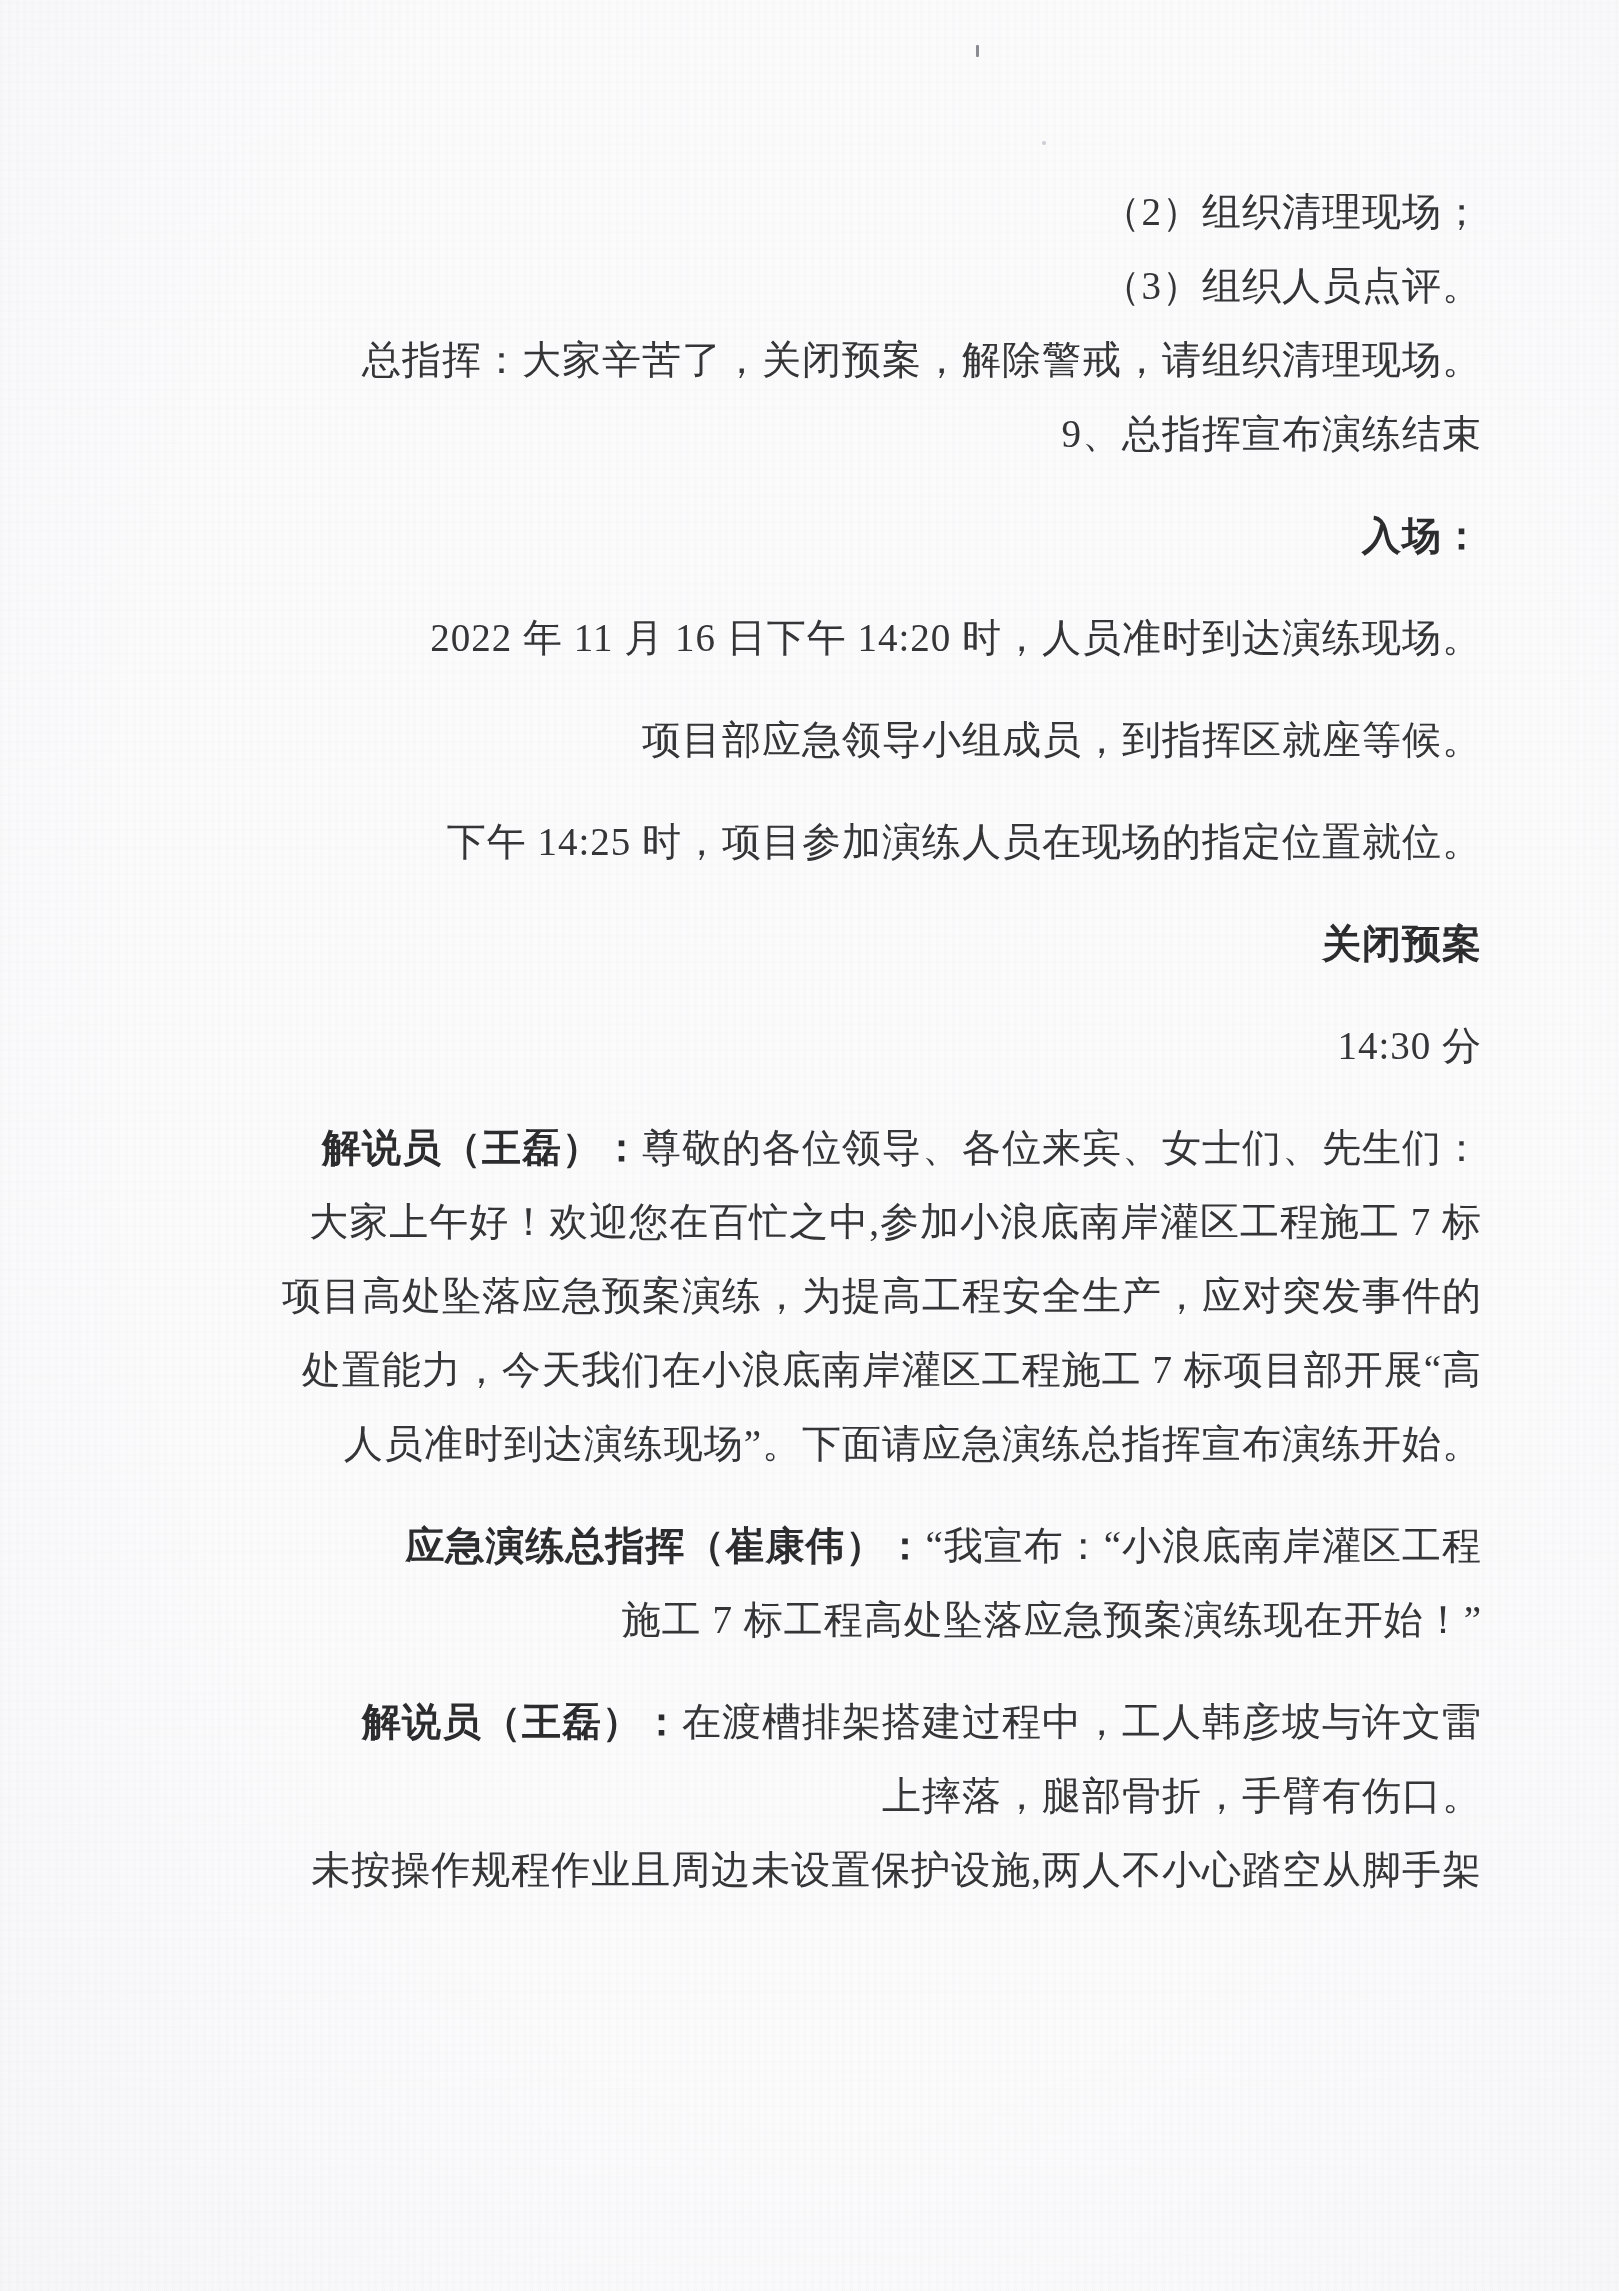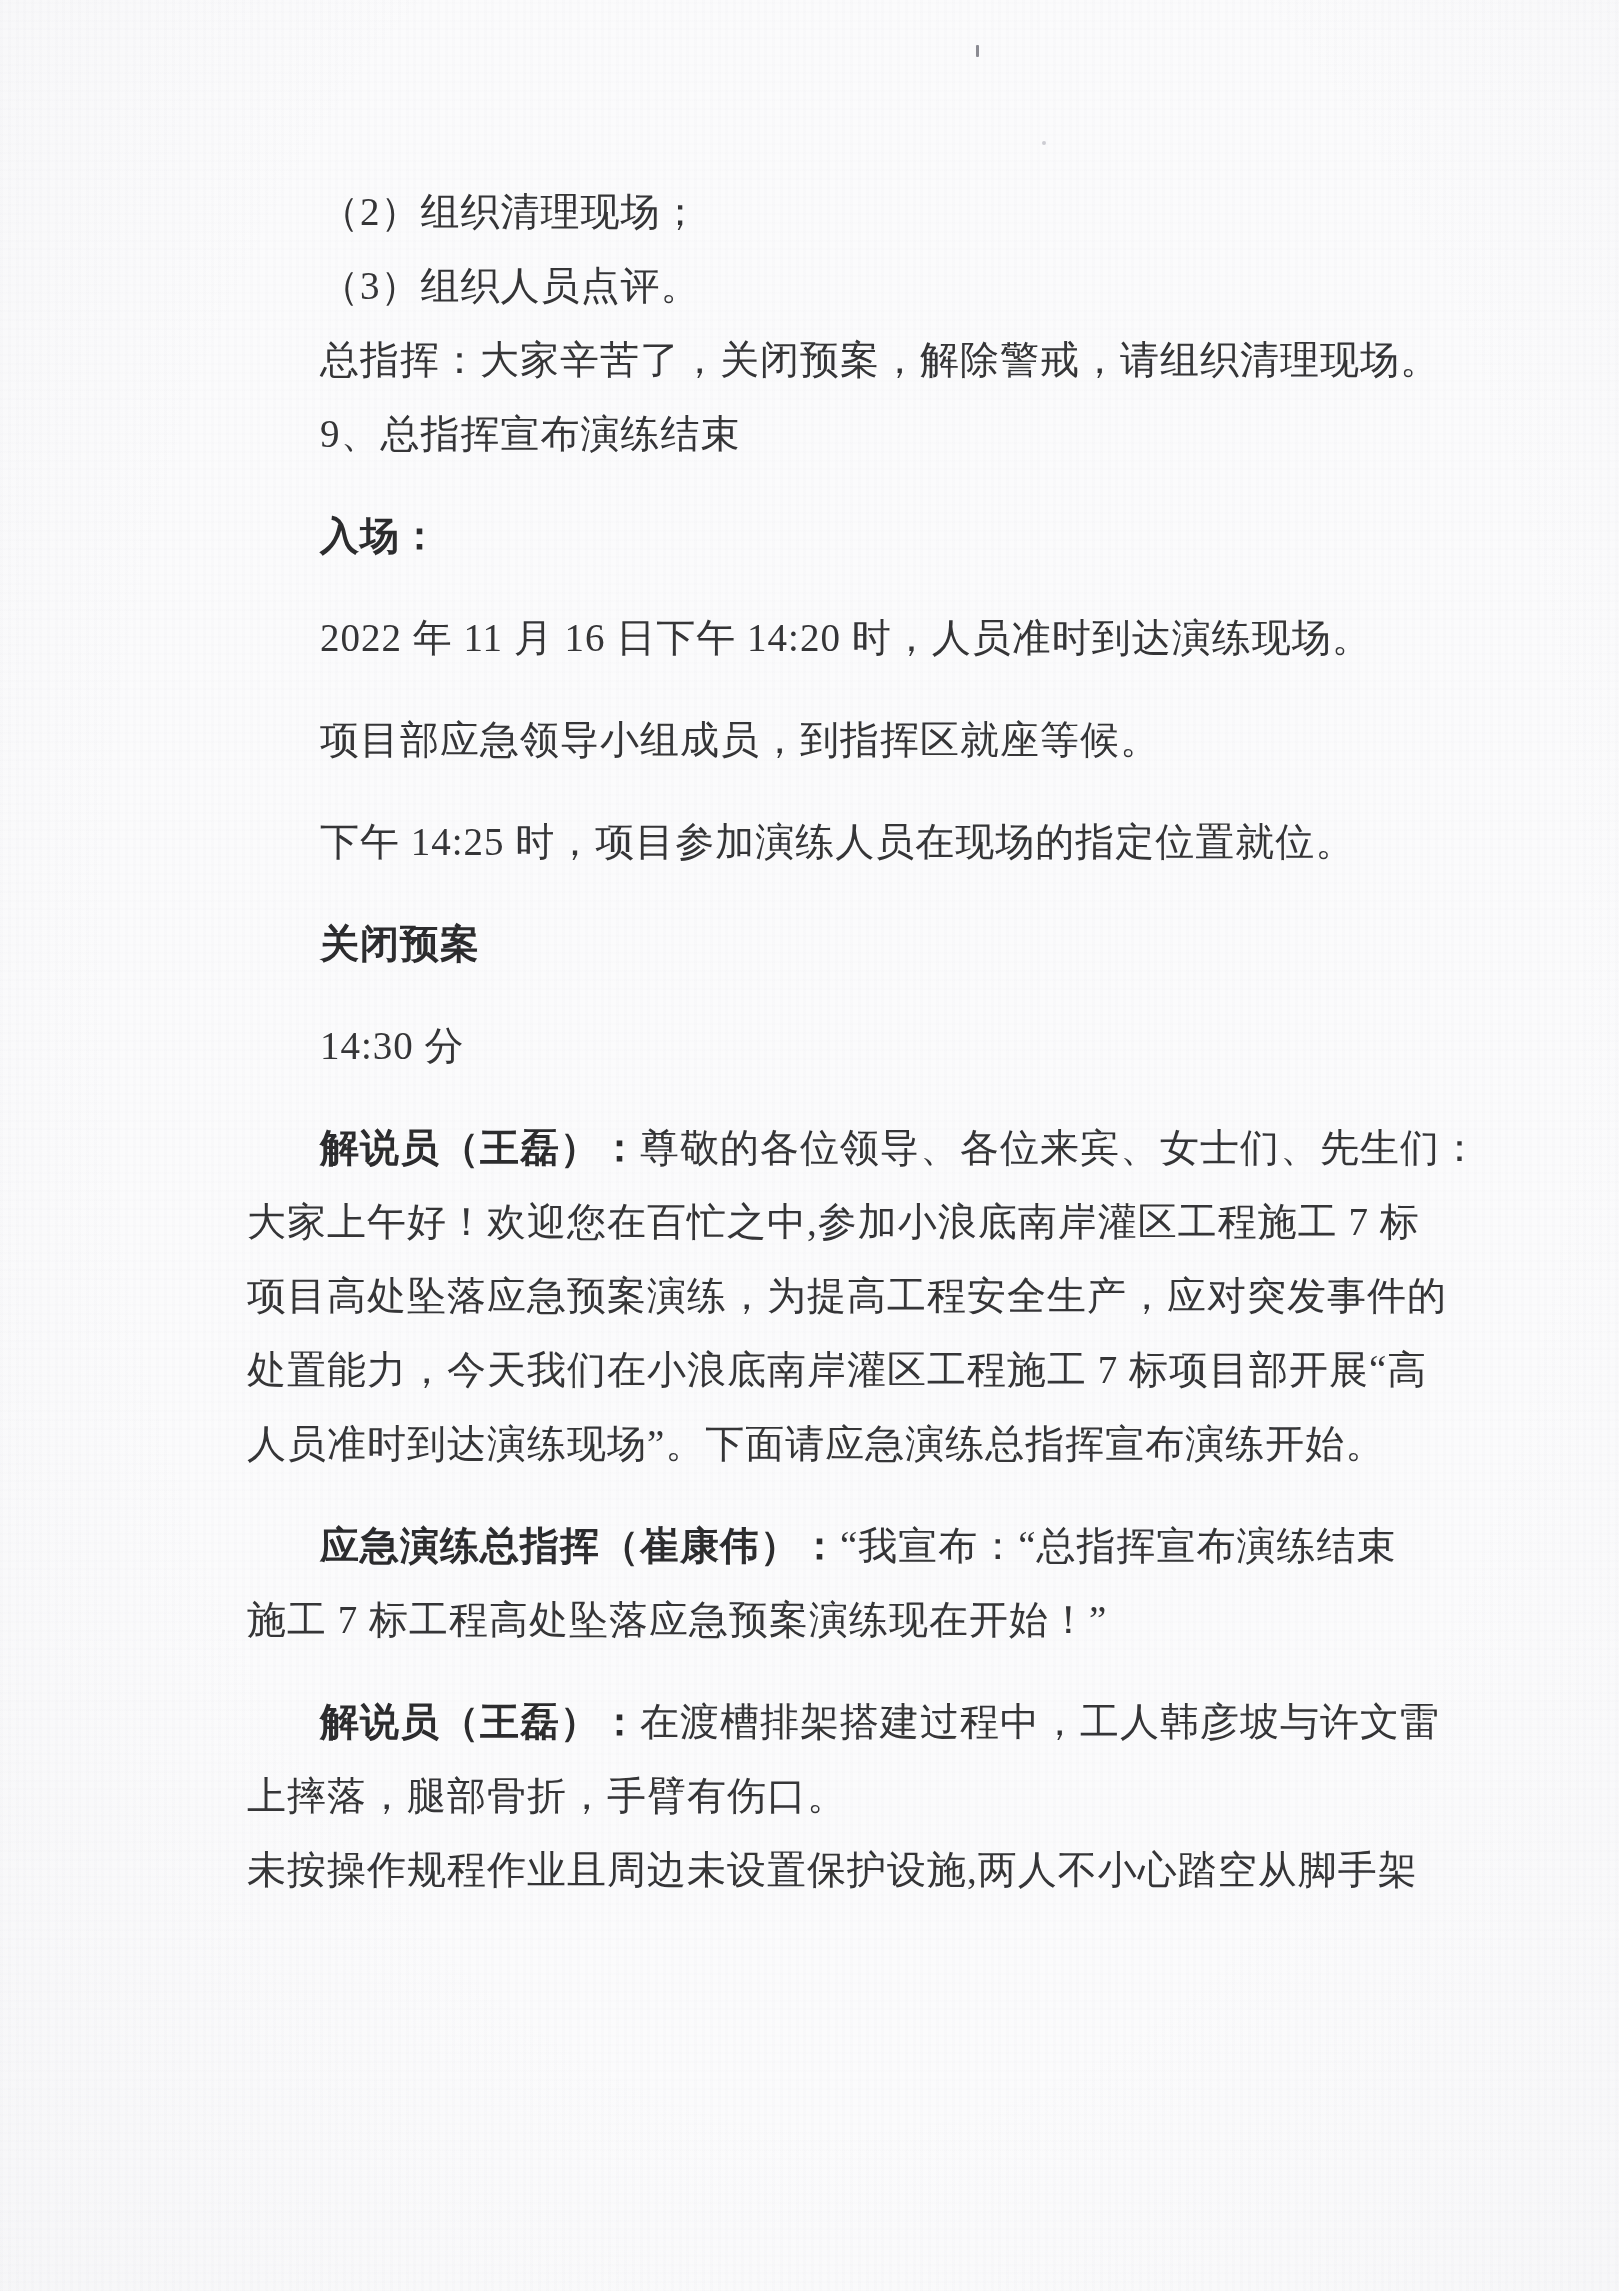--- a/index.html
+++ b/index.html
@@ -11,20 +11,21 @@
     position: relative;
     width: 1619px;
     height: 2292px;
     overflow: hidden;
     background:
       radial-gradient(ellipse at 52% 42%, rgba(0,0,0,0) 60%, rgba(120,120,140,0.035) 100%),
       repeating-linear-gradient(90deg, rgba(150,150,170,0.022) 0 2.9px, rgba(255,255,255,0) 2.9px 7.8px),
       repeating-linear-gradient(0deg, rgba(150,150,170,0.014) 0 2px, rgba(255,255,255,0) 2px 8.8px),
       #fbfbfc;
     font-family: "Liberation Serif", "DejaVu Serif", serif;
+    text-align: right;
   }
   .doc {
     position: absolute;
     left: 247px;
     top: 175px;
     width: 1235px;
     font-size: 39px;
     line-height: 74px;
     letter-spacing: 1px;
     color: #353537;
@@ -83,21 +84,21 @@
     <p class="ln ind gap">下午 14:25 时，项目参加演练人员在现场的指定位置就位。</p>
     <p class="ln ind gap bold">关闭预案</p>
     <p class="ln ind gap">14:30 分</p>
 
     <p class="ln ind gap"><span class="bold">解说员（王磊）：</span><span>尊敬的各位领导、各位来宾、女士们、先生们：</span></p>
     <p class="ln">大家上午好！欢迎您在百忙之中,参加小浪底南岸灌区工程施工 7 标</p>
     <p class="ln">项目高处坠落应急预案演练，为提高工程安全生产，应对突发事件的</p>
     <p class="ln">处置能力，今天我们在小浪底南岸灌区工程施工 7 标项目部开展“高</p>
     <p class="ln">人员准时到达演练现场”。下面请应急演练总指挥宣布演练开始。</p>
 
-    <p class="ln ind gap"><span class="bold">应急演练总指挥（崔康伟）：</span><span>“我宣布：“总指挥宣布演练结束</span></p>
+    <p class="ln ind gap"><span class="bold">应急演练总指挥（崔康伟）：</span><span>“我宣布：“小浪底南岸灌区工程</span></p>
     <p class="ln">施工 7 标工程高处坠落应急预案演练现在开始！”</p>
 
     <p class="ln ind gap"><span class="bold">解说员（王磊）：</span><span>在渡槽排架搭建过程中，工人韩彦坡与许文雷</span></p>
     <p class="ln">上摔落，腿部骨折，手臂有伤口。</p>
     <p class="ln">未按操作规程作业且周边未设置保护设施,两人不小心踏空从脚手架</p>
 
   </main>
 </div>
 
 

